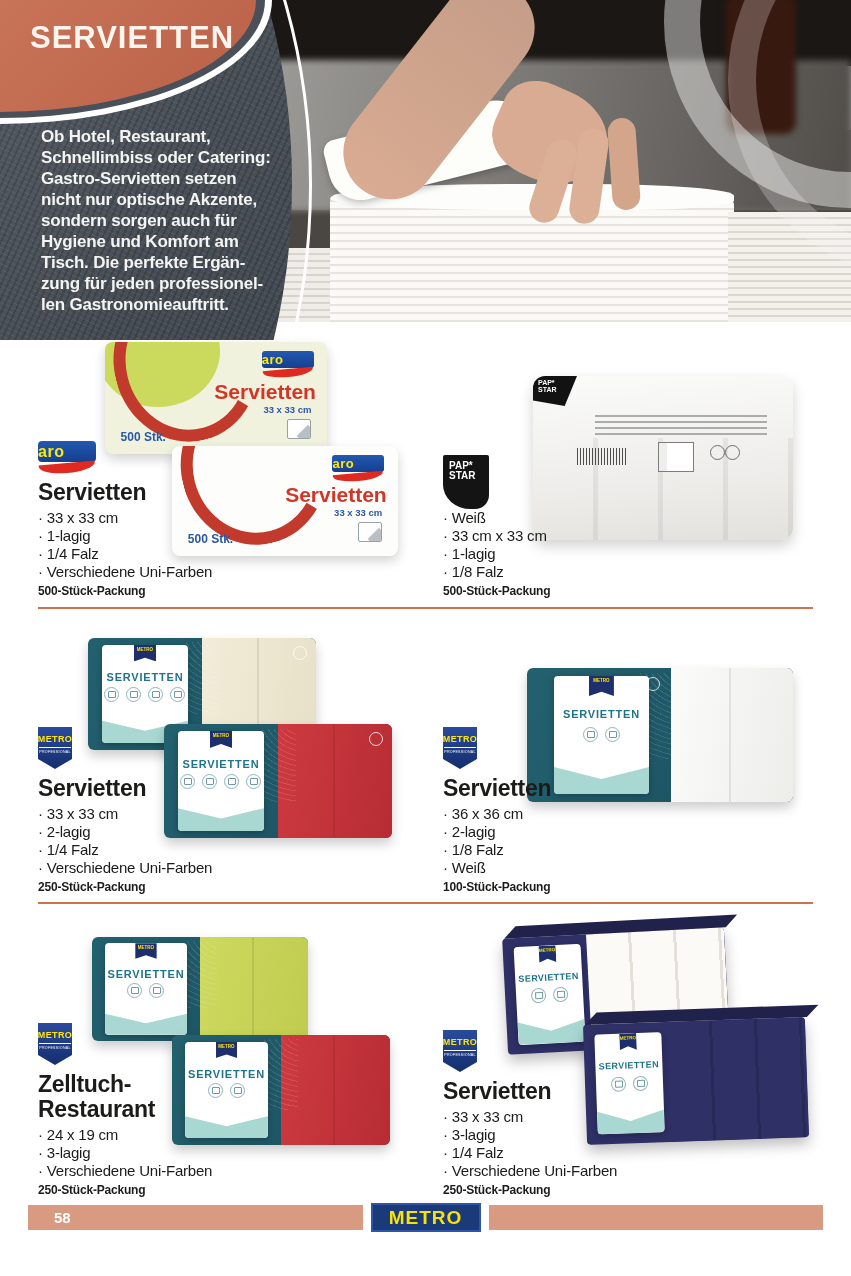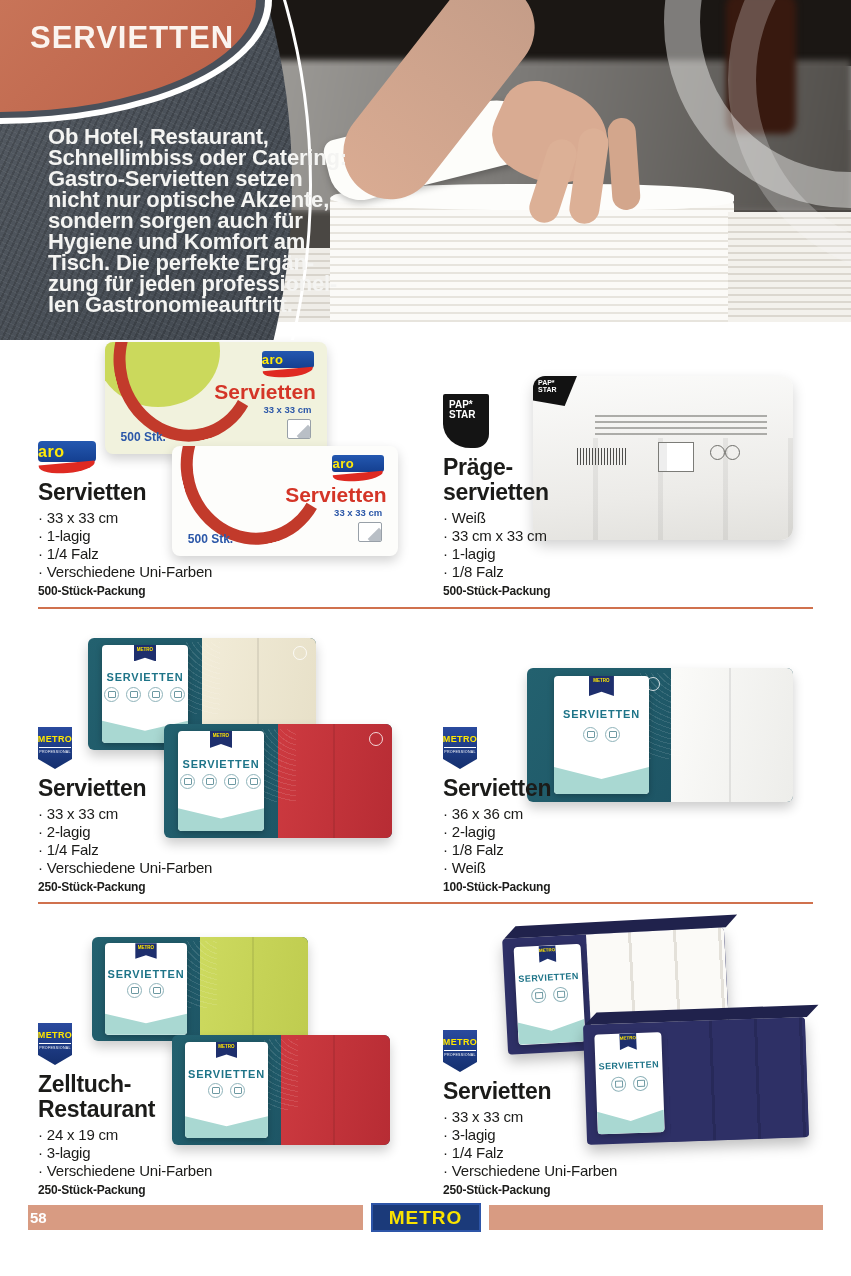--- a/index.html
+++ b/index.html
@@ -47,21 +47,21 @@
            linear-gradient(150deg,#575e67,#3e444b);}
   .orange-outline{position:absolute;left:0;top:0;width:272px;height:124px;background:#ffffff;
                   border-bottom-right-radius:100% 100%;z-index:4;}
   .orange-gap{position:absolute;left:0;top:0;width:265px;height:118px;background:#49505a;
               border-bottom-right-radius:100% 100%;z-index:5;}
   .orange-shape{position:absolute;left:0;top:0;width:256px;height:112px;
                 background:linear-gradient(135deg,#c87458,#ba6047);
                 border-bottom-right-radius:100% 100%;z-index:6;}
   .hero-title{position:absolute;left:30px;top:20px;z-index:7;color:#fbf4ef;font-size:31px;font-weight:bold;
               letter-spacing:1px;}
-  .hero-desc{position:absolute;left:48px;top:126px;z-index:7;color:#f4f4f2;font-size:22px;font-weight:bold;
+  .hero-desc{position:absolute;left:41px;top:126px;z-index:7;color:#f4f4f2;font-size:17px;font-weight:bold;
              line-height:21px;white-space:pre-line;letter-spacing:-.2px;}
 
   
   .divider{position:absolute;left:38px;width:775px;height:2px;background:#d0714d;}
   .d1{top:607px;} .d2{top:902px;}
   .cell{position:absolute;}
   .c1{left:38px;top:336px;width:385px;height:268px;}
   .c2{left:443px;top:336px;width:370px;height:268px;}
   .c3{left:38px;top:610px;width:385px;height:290px;}
   .c4{left:443px;top:610px;width:370px;height:290px;}
@@ -161,21 +161,21 @@
   .lp-napkin-white{background:repeating-linear-gradient(90deg,#fbfaf7 0 42px,#e4e1da 42px 45px);}
   .lp-napkin-navy{background:repeating-linear-gradient(90deg,#2e3066 0 42px,#272959 42px 45px);}
   .long-pack .m-label{left:5%;top:8%;width:30%;height:84%;}
   .long-pack .m-lbl-title{font-size:9px;letter-spacing:.4px;}
 
   
   .footer-bar{position:absolute;left:28px;top:1205px;width:795px;height:25px;display:flex;align-items:center;}
   .bar-seg{background:#d89b82;height:25px;}
   .bar-left{flex:1;display:flex;align-items:center;}
   .bar-right{flex:1;}
-  .page-num{color:#fff;font-weight:bold;font-size:15px;padding-left:2px;}
+  .page-num{color:#fff;font-weight:bold;font-size:15px;padding-left:26px;}
   .footer-logo{width:110px;height:29px;background:#1b3a7a;border:2px solid #2d55a8;box-sizing:border-box;
                display:flex;align-items:center;justify-content:center;margin:0 8px;}
   .footer-logo span{color:#f9e300;font-weight:bold;font-size:19px;letter-spacing:1px;}
 </style>
 </head>
 <body>
 
 <div class="page">
 
   <div class="hero">
@@ -271,22 +271,20 @@
       <div class="ps-barcode"></div>
       <div class="ps-diagram"></div>
       <div class="ps-recycle"></div>
       <div class="ps-recycle ps-recycle2"></div>
     </div>
     <div class="p-info">
       <div class="papstar-logo">
         <span>PAP*</span><br>
         <span>STAR</span>
       </div>
-      <div class="p-title">Präge-
-servietten</div>
       <ul class="bullets">
         <li><span>Weiß</span></li>
         <li><span>33 cm x 33 cm</span></li>
         <li><span>1-lagig</span></li>
         <li><span>1/8 Falz</span></li>
       </ul>
       <div class="pack-info">500-Stück-Packung</div>
     </div>
   </div>
 

